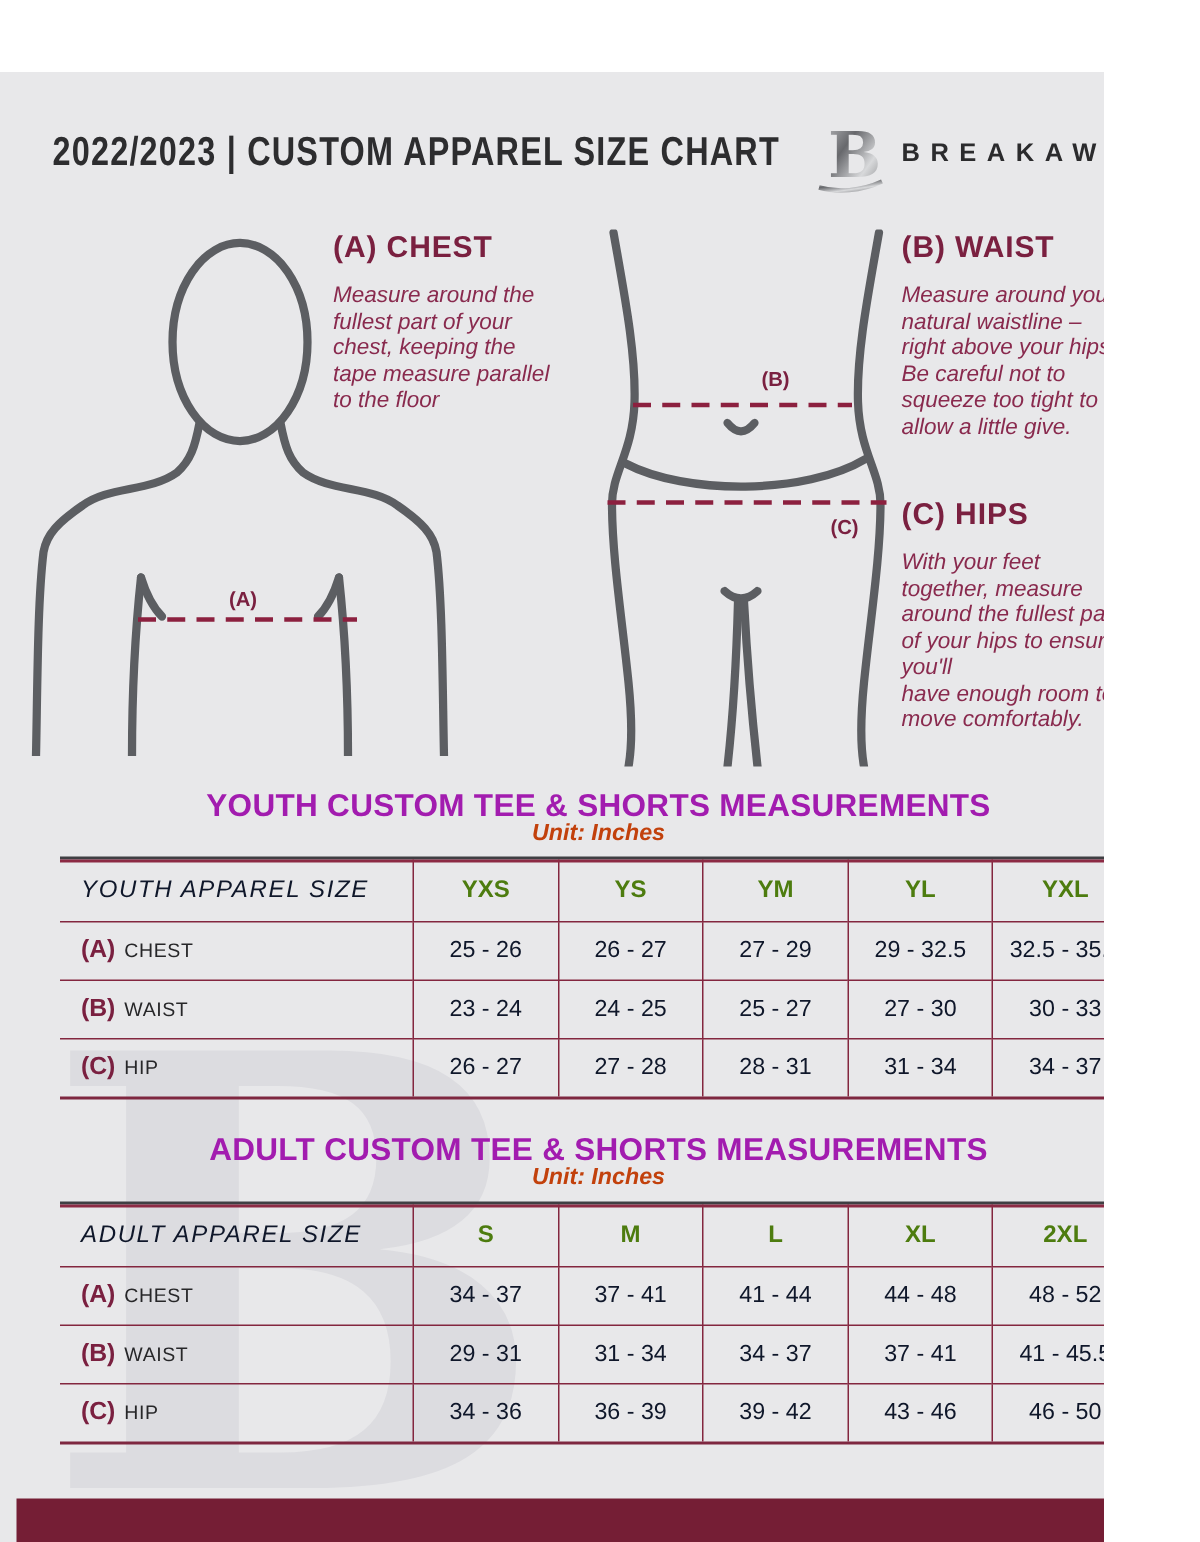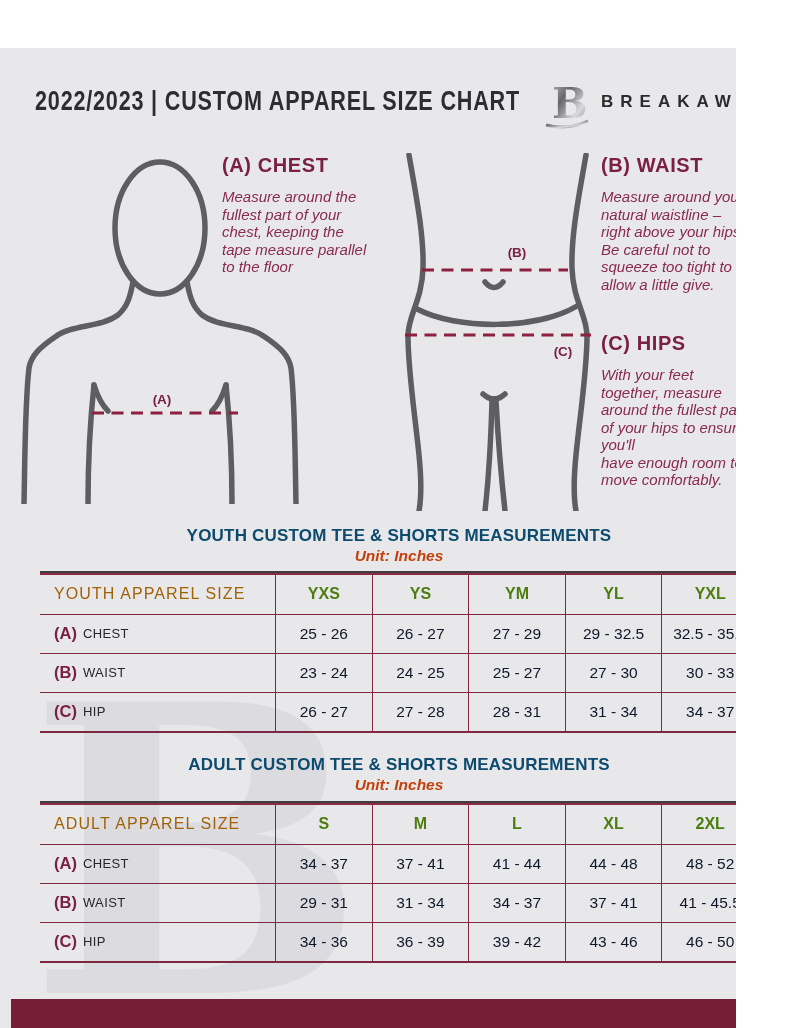--- a/index.html
+++ b/index.html
@@ -42,21 +42,21 @@
   .guide-body{
     margin-top:11px; font-style:italic; font-size:15px; line-height:17.5px;
     color:#892a4e; white-space:pre-line;
   }
   .marker-label{ font-weight:bold; font-size:13.5px; fill:#7a2040; font-family:"Liberation Sans",sans-serif; }
   .body-line{ fill:none; stroke:#5c5e62; stroke-width:5.5; stroke-linecap:round; }
   .dash-line{ fill:none; stroke:#8c203f; stroke-width:3; stroke-dasharray:12 7.5; }
   
   .sec-title{
     position:absolute; left:40px; width:718px; z-index:1; text-align:center;
-    font-weight:bold; font-size:17px; letter-spacing:0.2px; color:#0c4a6e;
+    font-weight:bold; font-size:21px; letter-spacing:0.2px; color:#a21caf;
   }
   .sec-unit{
     position:absolute; left:40px; width:718px; z-index:1; text-align:center;
     font-style:italic; font-weight:600; font-size:15.5px; color:#c2410c;
   }
   .t1-title{ top:478px; } .t1-unit{ top:499px; }
   .t2-title{ top:707px; } .t2-unit{ top:728px; }
   
   .size-table{
     position:absolute; left:40px; width:718px; z-index:1;
@@ -71,21 +71,21 @@
   .table-youth{ top:523px; }
   .table-adult{ top:753px; }
   .st-cell{
     display:flex; align-items:center; justify-content:center;
     border-bottom:1.8px solid #83263f; min-width:0;
   }
   .st-size-col{ border-left:1.8px solid #83263f; }
   .st-last{ border-bottom:none; }
   .st-head.st-label-col{
     justify-content:flex-start; padding-left:14px;
-    font-size:16px; letter-spacing:1.1px; color:#a16207;
+    font-size:16px; letter-spacing:1.1px; color:#0f172a;font-style:italic;
   }
   .st-head.st-size-col{ font-weight:bold; font-size:16px; color:#4d7c0f; }
   .st-row-label{ justify-content:flex-start; padding-left:14px; }
   .st-prefix{ font-weight:bold; font-size:16.5px; color:#7a2040; margin-right:6px; }
   .st-lab{ font-size:13px; letter-spacing:0.4px; color:#272729; }
   .st-value{ font-size:15.5px; color:#0f172a; }
   
   .footer-bar{
     position:absolute; left:11px; top:951px; width:781px; height:65px;
     background:#751e35; z-index:2;

